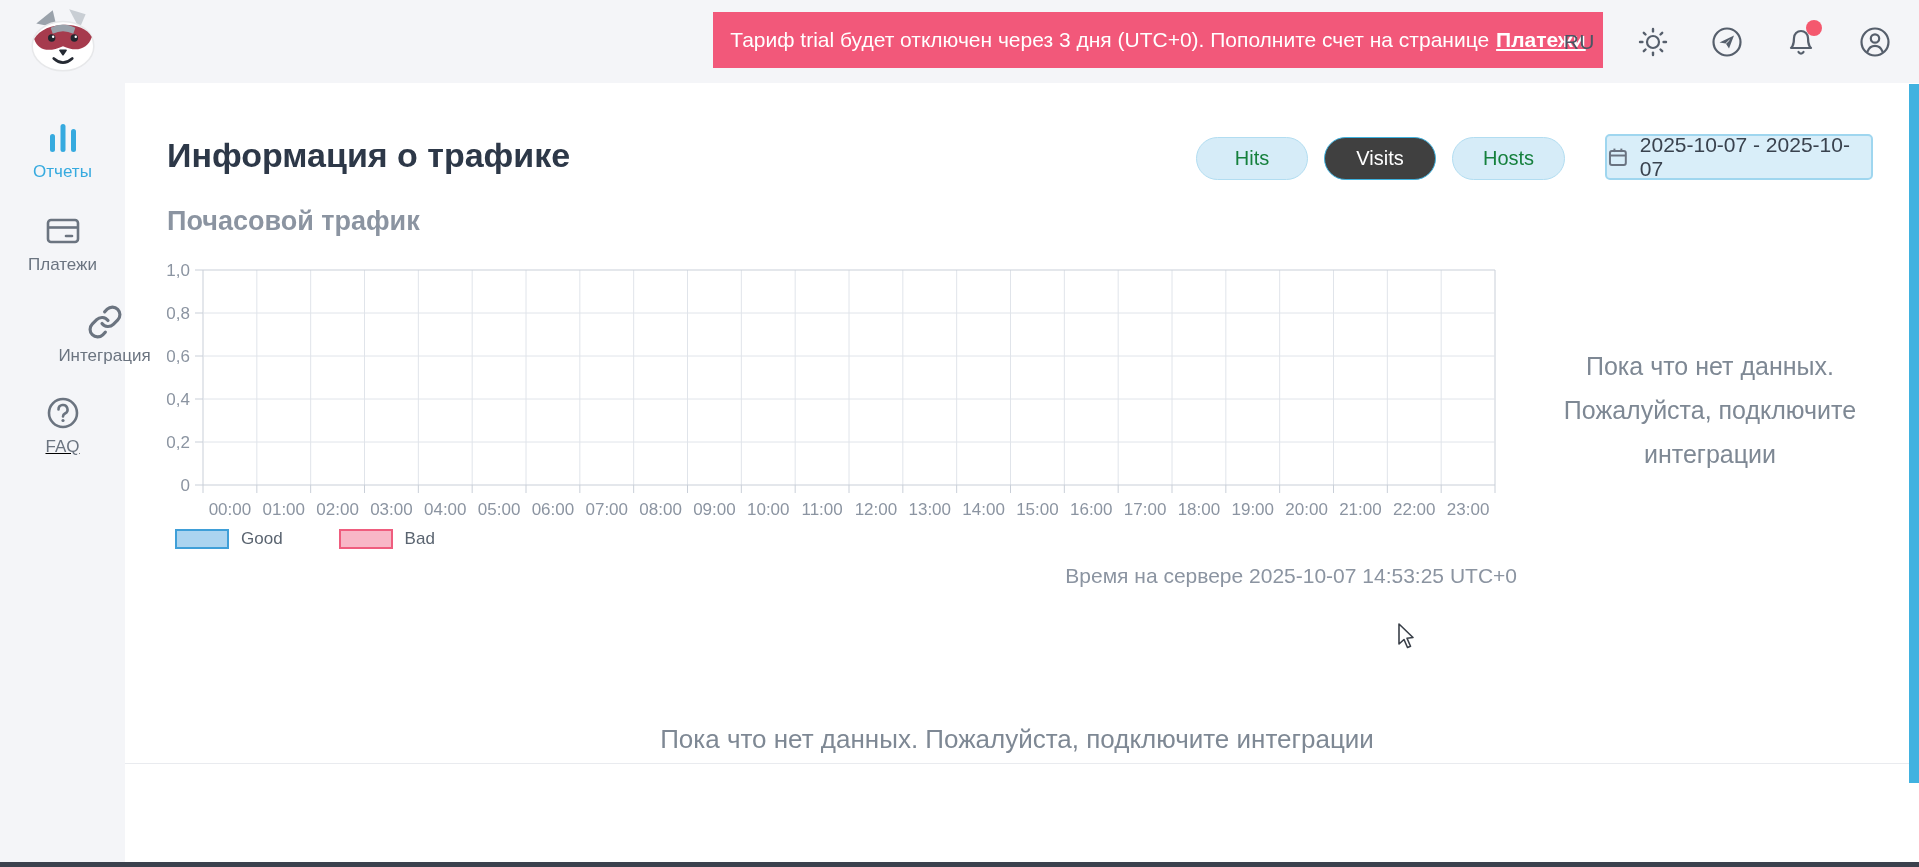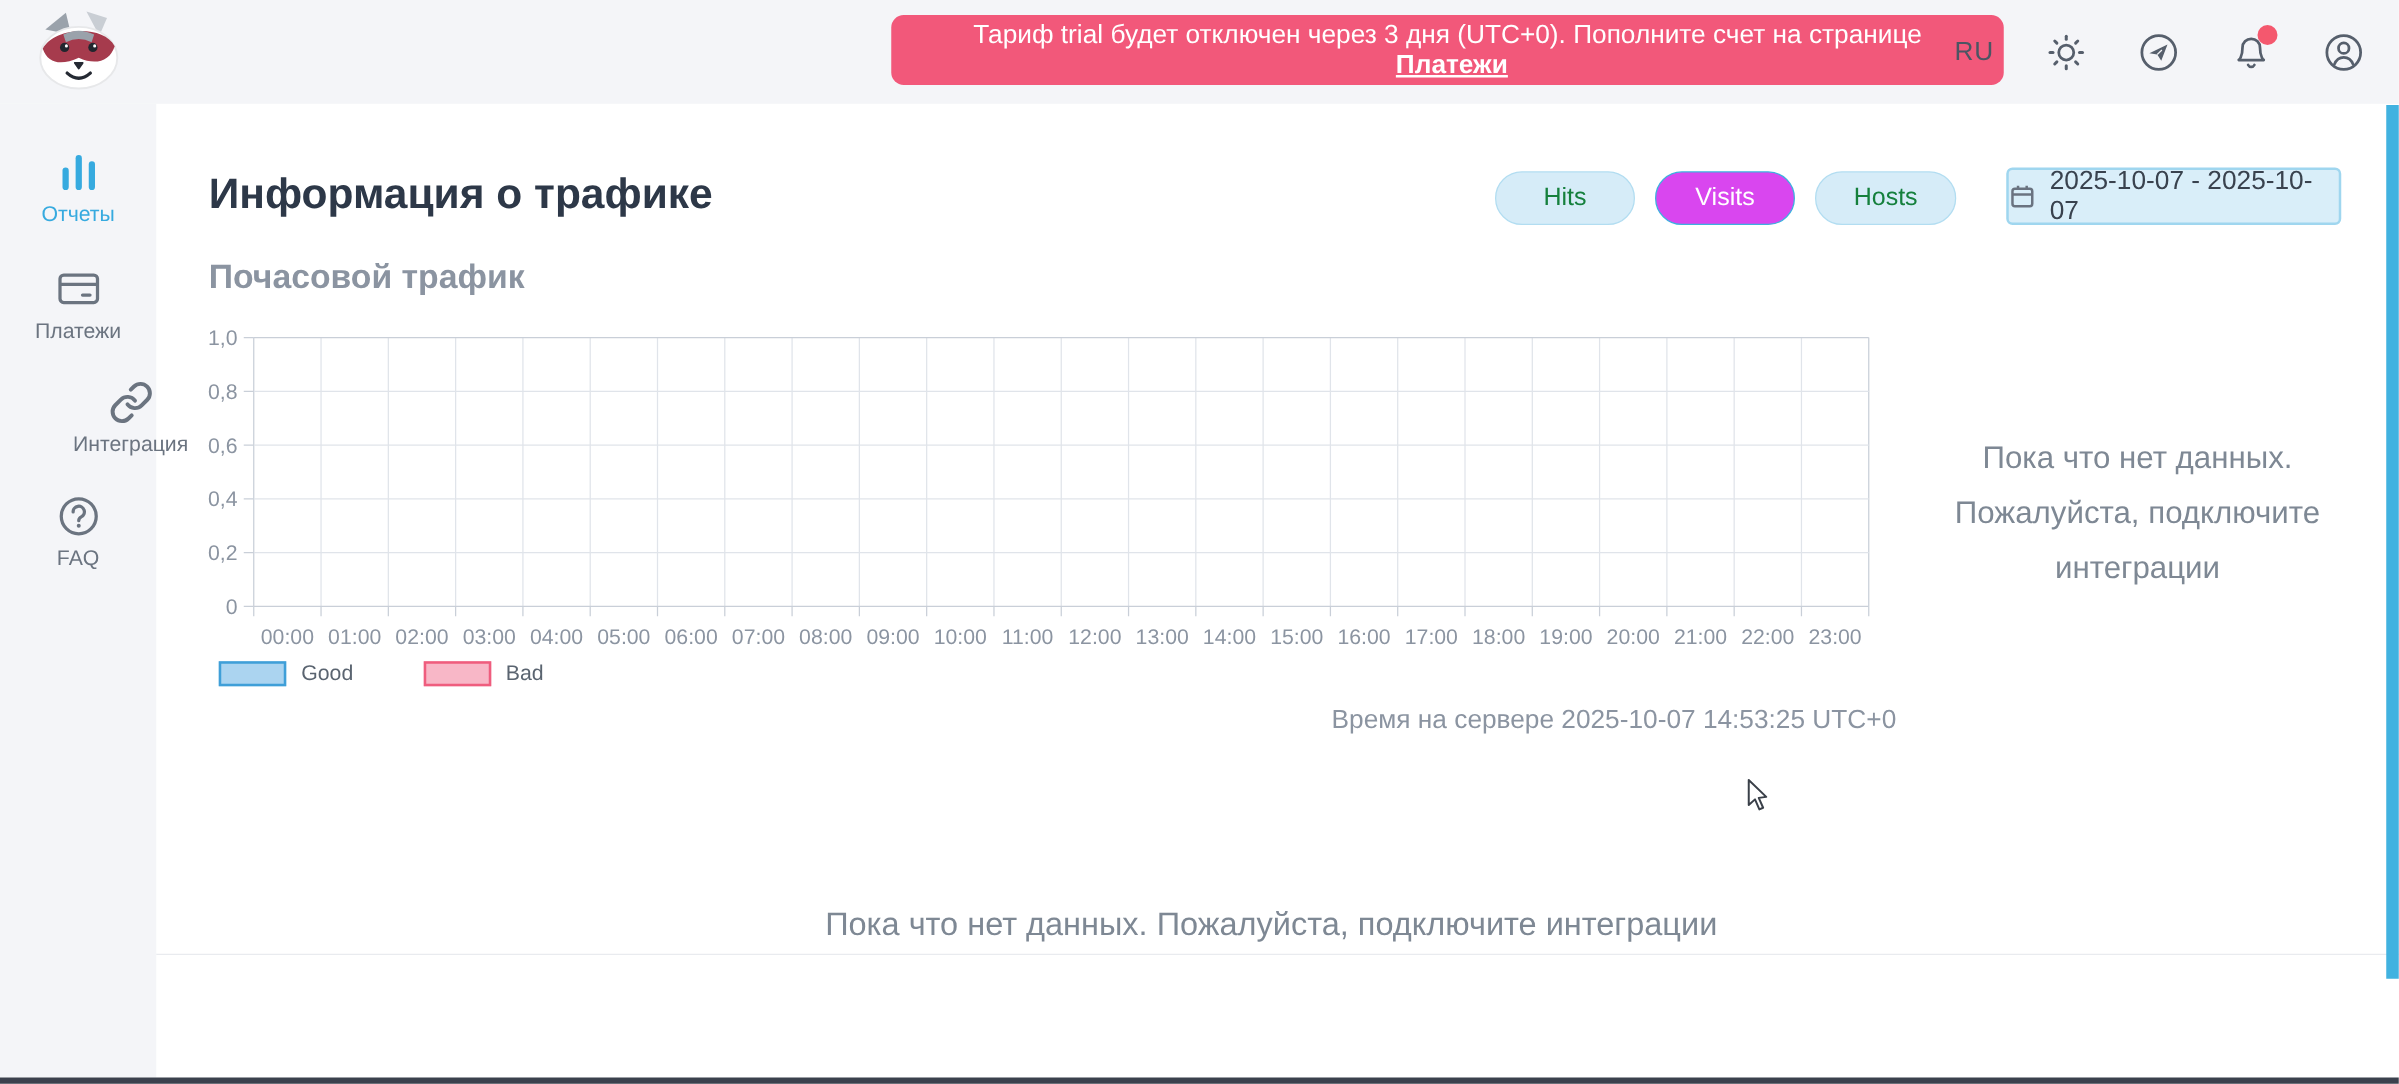--- a/index.html
+++ b/index.html
@@ -7,22 +7,22 @@
     width:1919px;height:867px;position:relative;overflow:hidden;
     background:#ffffff;
     font-family:"Liberation Sans","DejaVu Sans",sans-serif;
     -webkit-font-smoothing:antialiased;
   }
   
   .header{position:absolute;left:0;top:0;width:1919px;height:83px;background:#f4f5f8;}
   .logo{position:absolute;left:26px;top:6px;width:74px;height:68px;cursor:pointer;}
   .banner{
     position:absolute;left:713px;top:12px;width:890px;height:56px;
-    border-radius:10px;display:flex;align-items:center;justify-content:center;
-    color:#ffffff;font-size:21px;white-space:nowrap;flex-direction:column;
+    border-radius:0;display:flex;align-items:center;justify-content:center;
+    color:#ffffff;font-size:21px;white-space:nowrap;
   }
   .banner a{color:#ffffff;font-weight:bold;text-decoration:underline;margin-left:7px;cursor:pointer;}
   .header-right{
     position:absolute;right:28px;top:0;height:83px;
     display:flex;align-items:center;gap:42px;
   }
   .lang{font-size:21px;color:#4b5563;letter-spacing:.5px;cursor:pointer;}
   .hicon{width:32px;height:32px;display:block;cursor:pointer;position:relative;}
   .bell-wrap{position:relative;cursor:pointer;}
   .bell-dot{position:absolute;right:-5px;top:-6px;width:16px;height:16px;border-radius:50%;}
@@ -33,21 +33,21 @@
   .side-item .slabel{font-size:17px;color:#6b7480;}
   .side-item.active .slabel{color:#36aadf;}
   
   .page-title{position:absolute;left:167px;top:136px;font-size:34px;font-weight:bold;color:#2d3848;}
   .section-title{position:absolute;left:167px;top:206px;font-size:27px;font-weight:bold;color:#8b94a1;}
   .tab-btn{
     position:absolute;top:137px;height:43px;border-radius:22px;
     background:#d6ecf8;border:1px solid #b2ddf1;color:#15803d;
     font-size:20px;font-family:inherit;cursor:pointer;
   }
-  .tab-btn.active{background:#d946ef;border:1px solid #3db1de;color:#ffffff;}
+  .tab-btn.active{background:#404040;border:1px solid #3db1de;color:#ffffff;}
   .tab-hits{left:1196px;width:112px;}
   .tab-visits{left:1324px;width:112px;}
   .tab-hosts{left:1452px;width:113px;}
   .datebox{
     position:absolute;left:1605px;top:134px;width:268px;height:46px;box-sizing:border-box;
     background:#d9eef9;border:2px solid #9fd6ef;border-radius:5px;
     display:flex;align-items:center;justify-content:center;gap:11px;
     font-size:21px;color:#39424e;cursor:pointer;
   }
   
@@ -158,21 +158,21 @@
   <div class="side-item" style="top:221px;padding-left:42px;">
     <svg class="sicon" viewBox="0 0 24 24">
       <g fill="none" stroke="#6b7480" stroke-width="2.1" stroke-linecap="round" stroke-linejoin="round">
         <path d="M10 13a5 5 0 0 0 7.54.54l3-3a5 5 0 0 0-7.07-7.07l-1.72 1.71"></path>
         <path d="M14 11a5 5 0 0 0-7.54-.54l-3 3a5 5 0 0 0 7.07 7.07l1.71-1.71"></path>
       </g>
     </svg>
     <div class="slabel">Интеграция</div>
   </div>
 
-  <div class="side-item" style="top:312px;">
+  <div class="side-item" style="top:312px;text-decoration:underline;">
     <svg class="sicon" viewBox="0 0 36 36">
       <circle cx="18" cy="18" r="14" fill="none" stroke="#6b7480" stroke-width="2.6"></circle>
       <path d="M13.5 14.5 a4.5 4.5 0 1 1 6.5 4 c-1.4.8-2 1.6-2 3" fill="none" stroke="#6b7480" stroke-width="2.6" stroke-linecap="round"></path>
       <circle cx="18" cy="25.5" r="1.6" fill="#6b7480"></circle>
     </svg>
     <div class="slabel">FAQ</div>
   </div>
 </div>
 
 <div class="page-title">Информация о трафике</div>

